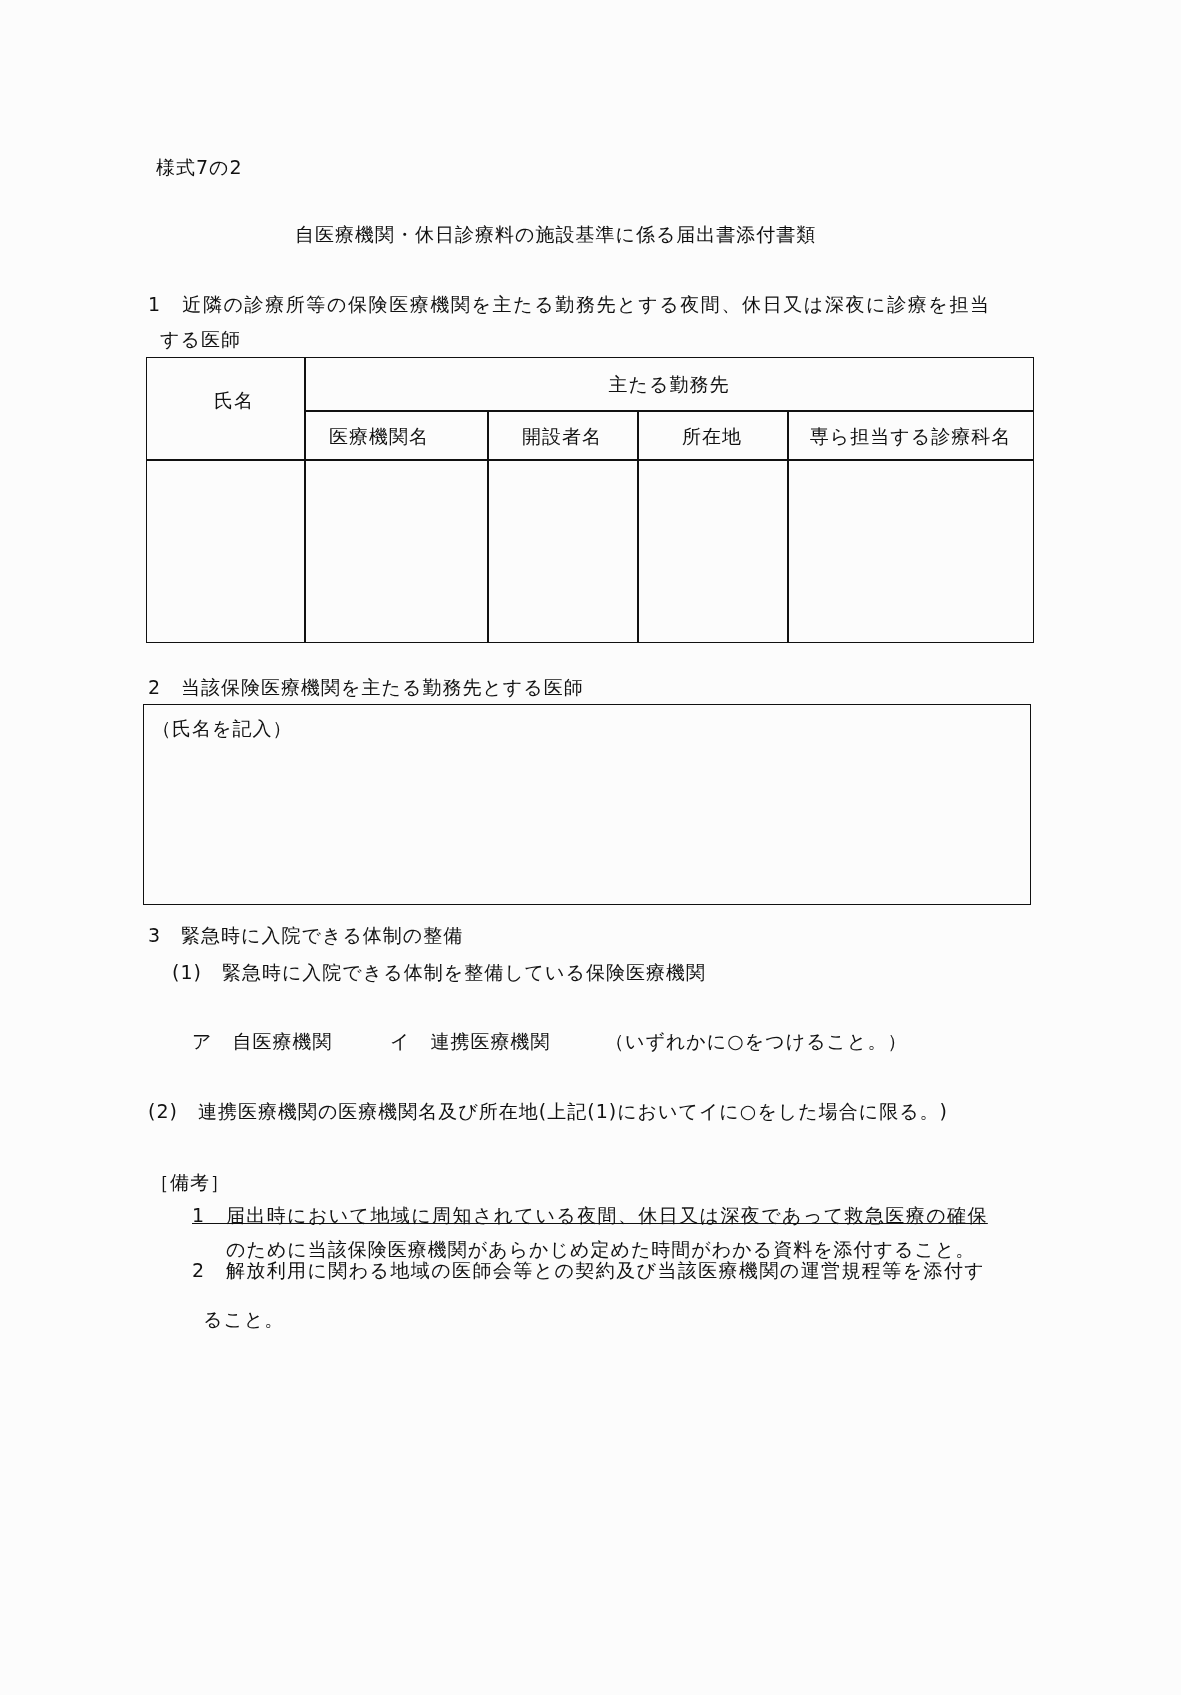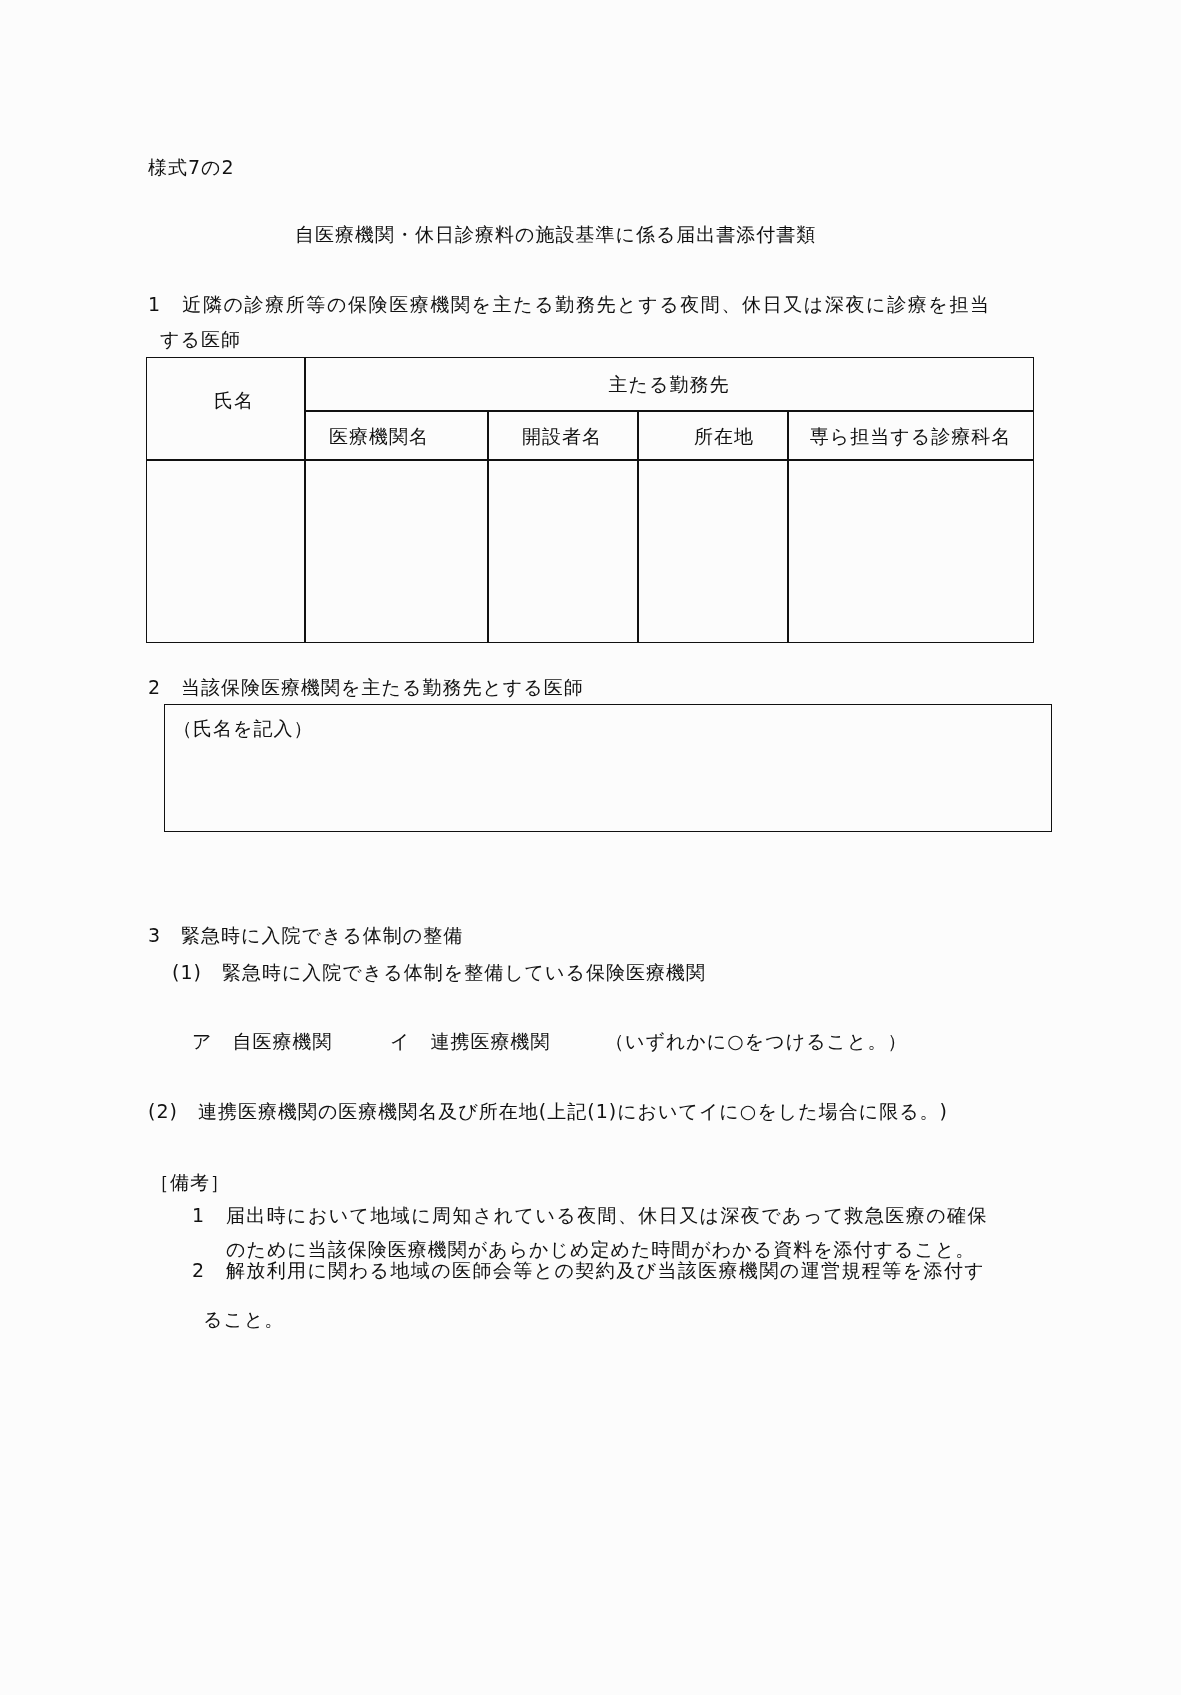--- a/index.html
+++ b/index.html
@@ -10,21 +10,21 @@
   }
   .txt { position: absolute; font-size: 19px; white-space: nowrap; letter-spacing: 1px; line-height: 24px; }
   .box { position: absolute; border: 1.5px solid #111; box-sizing: border-box; }
   .hl { position: absolute; height: 1.5px; background: #111; }
   .vl { position: absolute; width: 1.5px; background: #111; }
   .cell-label { position: absolute; font-size: 19px; letter-spacing: 1px; text-align: center; white-space: nowrap; line-height: 24px; }
 </style>
 </head>
 <body>
 
-<div class="txt" style="left:148px;top:155px;">様式7の2</div>
+<div class="txt" style="left:156px;top:155px;">様式7の2</div>
 
 <div class="txt" style="left:295px;top:222px;">自医療機関・休日診療料の施設基準に係る届出書添付書類</div>
 
 <div>
   <div class="txt" style="left:148px;top:292px;letter-spacing:1.6px;">1　近隣の診療所等の保険医療機関を主たる勤務先とする夜間、休日又は深夜に診療を担当</div>
   <div class="txt" style="left:160px;top:327px;">する医師</div>
 </div>
 
 <div>
   <div class="box" style="left:146px;top:357px;width:888px;height:286px;"></div>
@@ -32,47 +32,47 @@
   <div class="hl" style="left:304px;top:410px;width:730px;"></div>
   <div class="hl" style="left:146px;top:459px;width:888px;"></div>
   <div class="vl" style="left:487px;top:410px;height:233px;"></div>
   <div class="vl" style="left:637px;top:410px;height:233px;"></div>
   <div class="vl" style="left:787px;top:410px;height:233px;"></div>
 
   <div class="cell-label" style="left:146px;top:388px;width:176px;">氏名</div>
   <div class="cell-label" style="left:304px;top:372px;width:730px;">主たる勤務先</div>
   <div class="cell-label" style="left:304px;top:424px;width:150px;">医療機関名</div>
   <div class="cell-label" style="left:487px;top:424px;width:150px;">開設者名</div>
-  <div class="cell-label" style="left:637px;top:424px;width:150px;margin-left:12px;">所在地</div>
+  <div class="cell-label" style="left:637px;top:424px;width:150px;">所在地</div>
   <div class="cell-label" style="left:787px;top:424px;width:247px;">専ら担当する診療科名</div>
 
   <div>
     <div style="position:absolute;left:148px;top:461px;width:155px;height:180px;"></div>
     <div style="position:absolute;left:306px;top:461px;width:180px;height:180px;"></div>
     <div style="position:absolute;left:489px;top:461px;width:147px;height:180px;"></div>
     <div style="position:absolute;left:639px;top:461px;width:147px;height:180px;"></div>
     <div style="position:absolute;left:789px;top:461px;width:243px;height:180px;"></div>
   </div>
 </div>
 
 <div class="txt" style="left:148px;top:675px;">2　当該保険医療機関を主たる勤務先とする医師</div>
-<div class="box" style="left:164px;top:704px;width:888px;height:128px;">
+<div class="box" style="left:143px;top:704px;width:888px;height:201px;">
   <div class="txt" style="left:8px;top:11px;">（氏名を記入）</div>
 </div>
 
 <div class="txt" style="left:148px;top:923px;">3　緊急時に入院できる体制の整備</div>
 <div class="txt" style="left:172px;top:960px;">(1)　緊急時に入院できる体制を整備している保険医療機関</div>
 
 <div class="txt" style="left:192px;top:1029px;">ア　自医療機関</div>
 <div class="txt" style="left:390px;top:1029px;">イ　連携医療機関</div>
 <div class="txt" style="left:605px;top:1029px;">（いずれかに○をつけること。）</div>
 
 <div class="txt" style="left:148px;top:1099px;">(2)　連携医療機関の医療機関名及び所在地(上記(1)においてイに○をした場合に限る。)</div>
 
 <div class="txt" style="left:150px;top:1170px;">［備考］</div>
 <div>
-  <div class="txt" style="left:192px;top:1203px;letter-spacing:1.4px;">1　届出時において地域に周知されている夜間、休日又は深夜であって救急医療の確保</div>
+  <div class="txt" style="left:192px;top:1203px;letter-spacing:1.4px;text-decoration:underline;">1　届出時において地域に周知されている夜間、休日又は深夜であって救急医療の確保</div>
   <div class="txt" style="left:203px;top:1237px;margin-left:23px;">のために当該保険医療機関があらかじめ定めた時間がわかる資料を添付すること。</div>
 </div>
 <div>
   <div class="txt" style="left:192px;top:1258px;letter-spacing:1.4px;">2　解放利用に関わる地域の医師会等との契約及び当該医療機関の運営規程等を添付す</div>
   <div class="txt" style="left:203px;top:1307px;">ること。</div>
 </div>
 
 </body></html>

